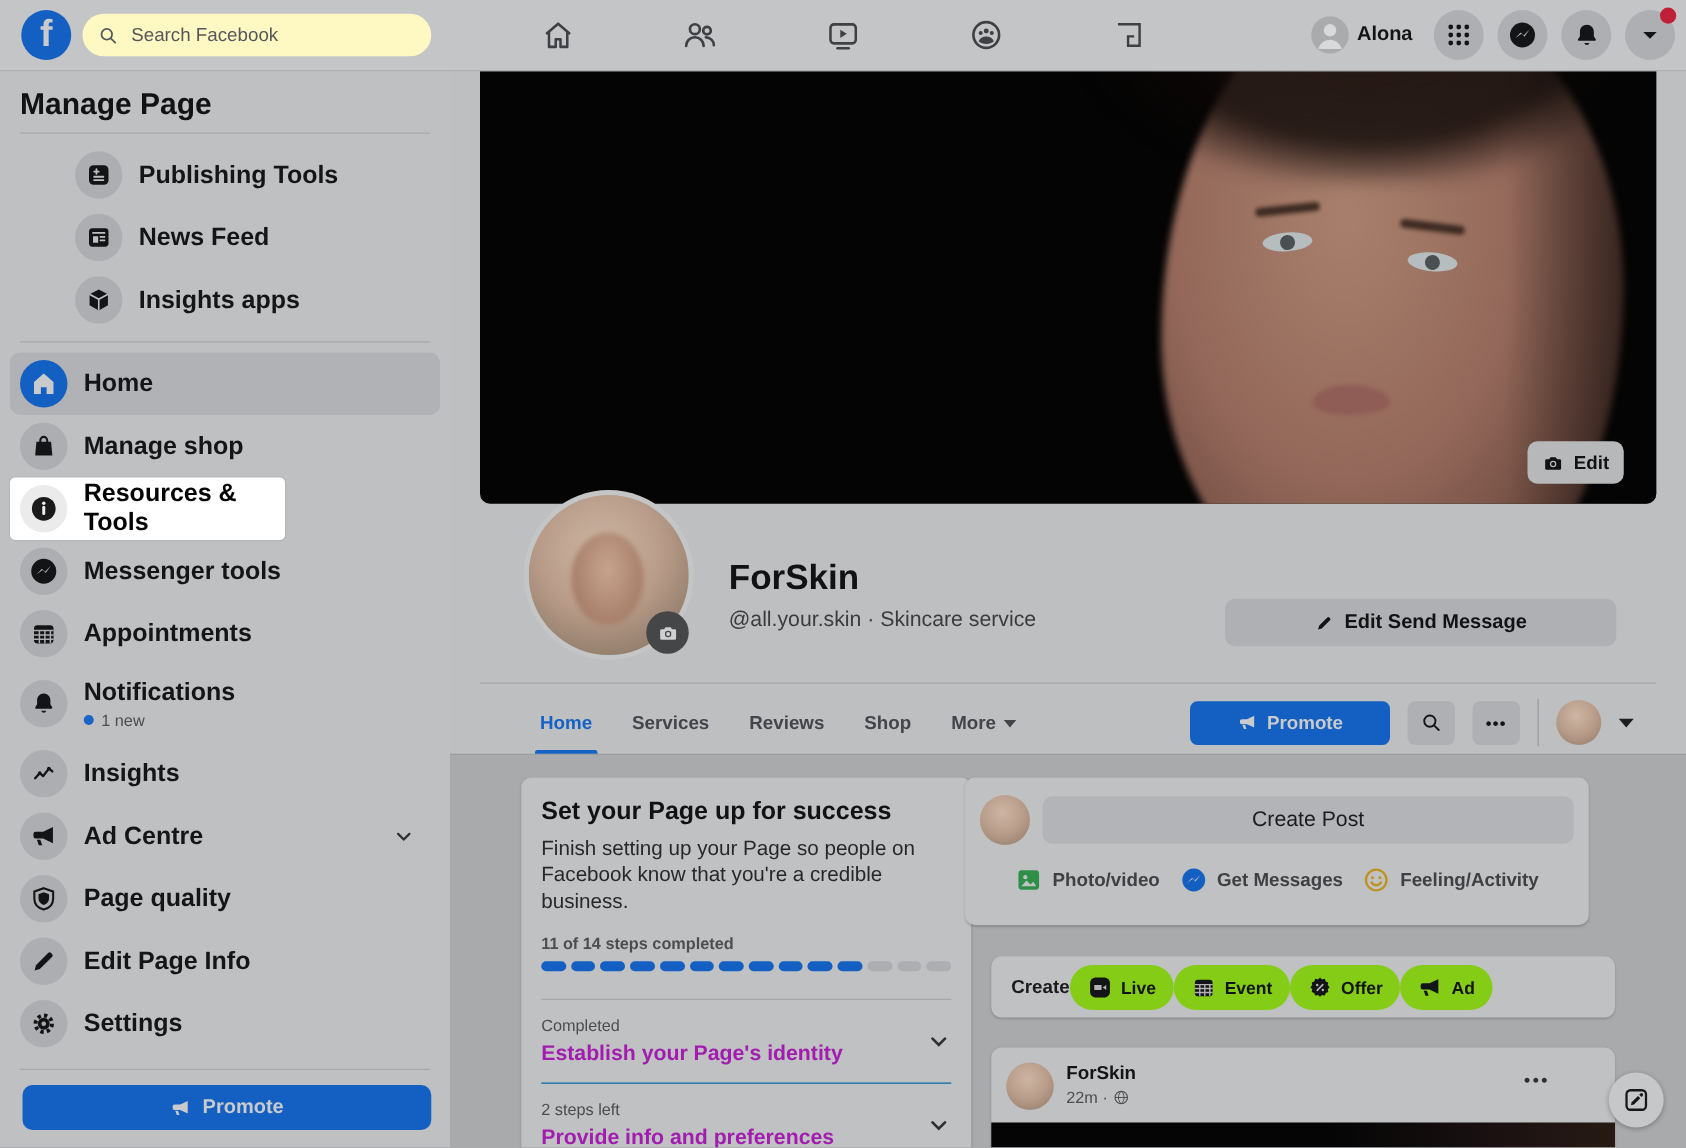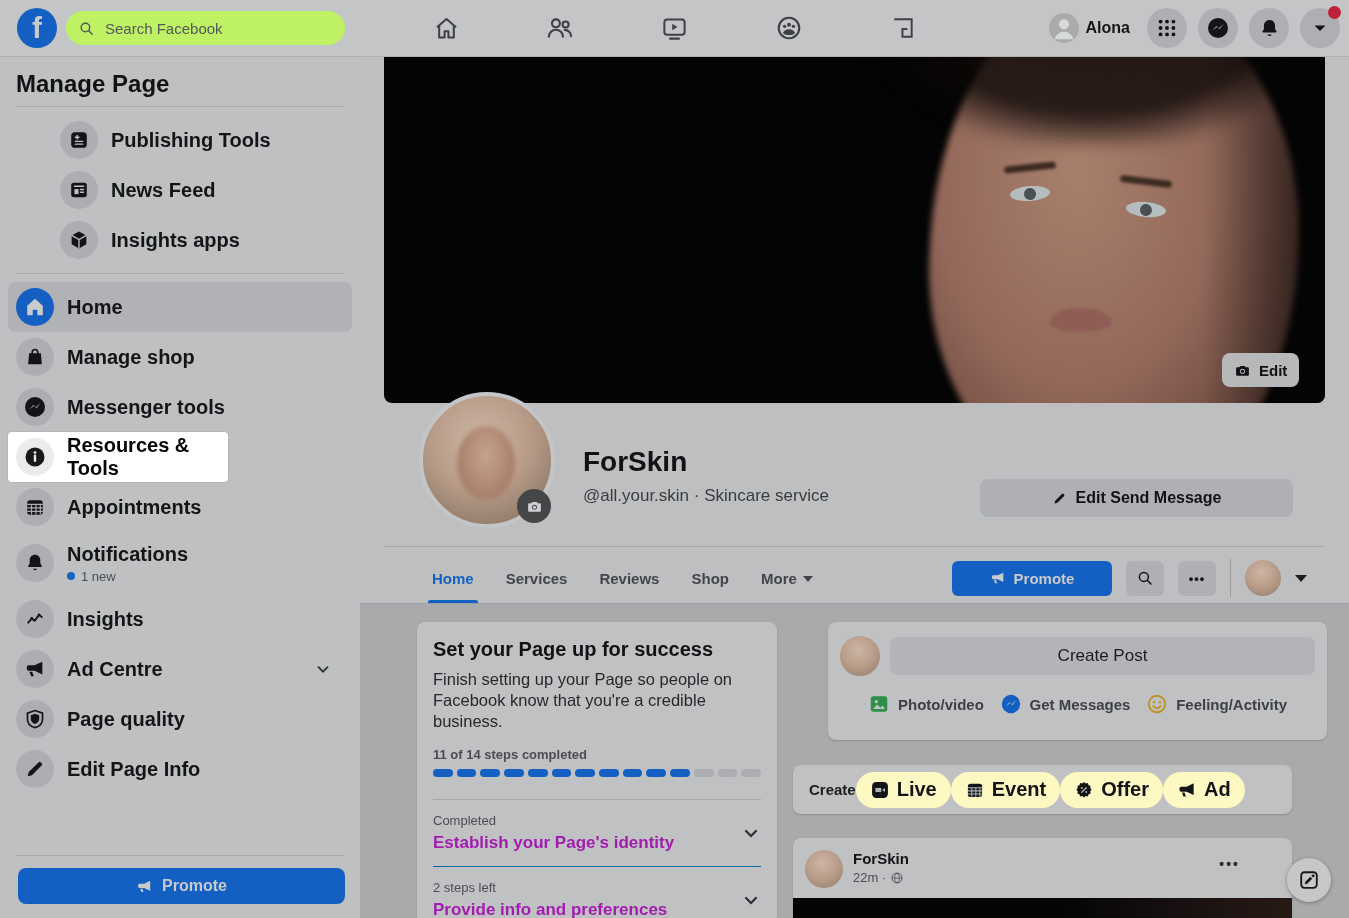--- a/index.html
+++ b/index.html
@@ -7,21 +7,21 @@
        font-family:"Liberation Sans",sans-serif;background:#a9aaac;color:#121315;}
   svg{display:block;}
 
   
   .topnav{position:absolute;top:0;left:0;width:1349px;height:56px;background:#c4c5c7;
           border-bottom:1px solid #aeafb1;z-index:30;}
   .fb-logo{position:absolute;left:17px;top:8px;width:40px;height:40px;border-radius:50%;
            background:#1360c2;color:#c9cacc;font-weight:700;font-size:30px;line-height:40px;
            text-align:center;}
   .search-pill{position:absolute;left:66px;top:11px;width:279px;height:34px;border-radius:17px;
-           background:#bef264;display:flex;align-items:center;gap:8px;padding:0 12px;box-sizing:border-box;}
+           background:#fef9c3;display:flex;align-items:center;gap:8px;padding:0 12px;box-sizing:border-box;}
   .search-pill input{border:0;background:transparent;outline:none;font-size:15px;color:#3c3e41;
            font-family:"Liberation Sans",sans-serif;width:200px;}
   .search-pill input::placeholder{color:#55575a;opacity:1;}
   .nav-center{position:absolute;left:422px;top:0;width:505px;height:56px;display:flex;
            justify-content:space-between;align-items:center;color:#3e4043;}
   .nav-center .slot{width:48px;height:48px;display:grid;place-items:center;}
   .nav-right{position:absolute;right:9px;top:8px;display:flex;align-items:center;gap:11px;}
   .profile-chip{display:flex;align-items:center;gap:7px;height:40px;padding:0 6px;border-radius:20px;}
   .chip-avatar{width:30px;height:30px;border-radius:50%;background:#a9abad;overflow:hidden;}
   .chip-name{font-size:16px;font-weight:700;color:#141517;}
@@ -130,34 +130,34 @@
   .dot{flex:1;height:8px;border-radius:4px;background:#adaeb1;}
   .dot.done{background:#1360c2;}
   .sec-top-divider{height:1px;background:#a7a8aa;margin-top:22px;}
   .section-row{display:flex;align-items:center;justify-content:space-between;
        padding:13px 0;border-bottom:1px solid #0369a1;}
   .section-row:last-child{border-bottom:0;}
   .sec-status{font-size:13px;color:#4b4d50;}
   .sec-title{margin-top:5px;font-size:17px;font-weight:600;color:#a21caf;}
   .sec-chev{color:#2d2f31;}
 
-  .composer-card{left:828px;top:622px;width:499px;height:118px;padding:14px 12px;box-sizing:border-box;}
+  .composer-card{left:772px;top:622px;width:499px;height:118px;padding:14px 12px;box-sizing:border-box;}
   .comp-top{display:flex;align-items:center;gap:10px;}
   .comp-avatar{width:40px;height:40px;border-radius:50%;flex:0 0 40px;overflow:hidden;
        background:radial-gradient(circle at 45% 35%,#cdb6a4 0%,#b89c89 50%,#8d7867 100%);}
   .create-post{flex:1;height:38px;border-radius:8px;background:#b3b4b7;display:grid;place-items:center;
        font-size:17px;color:#1b1c1e;}
   .comp-actions{display:flex;justify-content:space-between;margin-top:17px;padding:0 28px;}
   .comp-action{display:flex;align-items:center;gap:8px;font-size:15px;font-weight:600;color:#3e4043;}
 
   .create-card{left:793px;top:765px;width:499px;height:49px;display:flex;align-items:center;gap:0;
        padding:0 16px;box-sizing:border-box;}
   .create-label{font-size:15px;font-weight:600;color:#1b1c1e;}
-  .pill{height:36px;border-radius:18px;background:#fef9c3;display:flex;align-items:center;gap:7px;
-       padding:0 14px;font-size:20px;font-weight:600;color:#131416;}
+  .pill{height:36px;border-radius:18px;background:#84cc16;display:flex;align-items:center;gap:7px;
+       padding:0 14px;font-size:14px;font-weight:600;color:#131416;}
 
   .post-card{left:793px;top:838px;width:499px;height:120px;padding:12px 12px 0;box-sizing:border-box;
        border-radius:8px 8px 0 0;}
   .post-head{display:flex;align-items:flex-start;gap:10px;}
   .post-avatar{width:38px;height:38px;border-radius:50%;flex:0 0 38px;overflow:hidden;
        background:radial-gradient(circle at 45% 35%,#cdb6a4 0%,#b89c89 50%,#8d7867 100%);}
   .post-author{font-size:15px;font-weight:600;color:#131416;}
   .post-meta{display:flex;align-items:center;gap:4px;margin-top:3px;font-size:13px;color:#4b4d50;}
   .post-menu{margin-left:auto;margin-right:40px;font-size:14px;letter-spacing:2px;color:#2d2f31;
        font-weight:700;padding-top:6px;}
@@ -316,39 +316,39 @@
       <div class="sb-item">
         <span class="circ">
           <svg width="22" height="22" viewBox="0 0 24 24">
               <path d="M5.6 8h12.8l1.1 12H4.5z" fill="currentColor"></path>
               <path d="M9 10V6.8a3 3 0 0 1 6 0V10" fill="none" stroke="currentColor" stroke-width="1.8" stroke-linecap="round"></path>
             </svg>
         </span>
         <span class="sb-label">Manage shop</span>
       </div>
 
-      <div class="sb-item">
-        <span class="circ">
-          <svg width="24" height="24" viewBox="0 0 24 24">
-              <circle cx="12" cy="12" r="10" fill="currentColor"></circle>
-              <path d="M6.2 14.6l4.3-4.6 2.5 2.3 4.8-4.9-4.2 5.9-2.5-2.3z" fill="#adaeb1"></path>
-            </svg>
-        </span>
-        <span class="sb-label">Messenger tools</span>
-      </div>
-
       <div class="sb-item spotlight">
         <span class="circ">
           <svg width="24" height="24" viewBox="0 0 24 24">
               <circle cx="12" cy="12" r="9.5" fill="#1a1a1a"></circle>
               <path d="M12 10.8v5" stroke="#ebebeb" stroke-width="2.4" stroke-linecap="round"></path>
               <circle cx="12" cy="7.6" r="1.4" fill="#ebebeb"></circle>
             </svg>
         </span>
         <span class="sb-label">Resources &amp; Tools</span>
+      </div>
+
+      <div class="sb-item">
+        <span class="circ">
+          <svg width="24" height="24" viewBox="0 0 24 24">
+              <circle cx="12" cy="12" r="10" fill="currentColor"></circle>
+              <path d="M6.2 14.6l4.3-4.6 2.5 2.3 4.8-4.9-4.2 5.9-2.5-2.3z" fill="#adaeb1"></path>
+            </svg>
+        </span>
+        <span class="sb-label">Messenger tools</span>
       </div>
 
       <div class="sb-item">
         <span class="circ">
           <svg width="22" height="22" viewBox="0 0 24 24">
               <rect x="3.5" y="4.5" width="17" height="16" rx="3" fill="currentColor"></rect>
               <path d="M3.5 9.2h17M8.2 9.2v11M13 9.2v11M17.8 9.2v11M3.5 13h17M3.5 16.8h17" stroke="#adaeb1" stroke-width="1.3"></path>
             </svg>
         </span>
         <span class="sb-label">Appointments</span>
@@ -408,20 +408,30 @@
 
       <div class="sb-item">
         <span class="circ">
           <svg width="22" height="22" viewBox="0 0 24 24" fill="currentColor">
               <path d="M4 20l1.2-4.6L15.8 4.8a1.8 1.8 0 0 1 2.6 0l.8.8a1.8 1.8 0 0 1 0 2.6L8.6 18.8z"></path>
             </svg>
         </span>
         <span class="sb-label">Edit Page Info</span>
       </div>
 
+      <div class="sb-item">
+        <span class="circ">
+          <svg width="22" height="22" viewBox="0 0 24 24">
+              <circle cx="12" cy="12" r="7.2" fill="none" stroke="currentColor" stroke-width="3.4" stroke-dasharray="2.9 2.75"></circle>
+              <circle cx="12" cy="12" r="5.2" fill="currentColor"></circle>
+              <circle cx="12" cy="12" r="2" fill="#adaeb1"></circle>
+            </svg>
+        </span>
+        <span class="sb-label">Settings</span>
+      </div>
     </div>
 
     <div class="sb-footer-divider"></div>
     <div class="promote-btn">
       <svg width="17" height="17" viewBox="0 0 24 24" fill="currentColor">
           <path d="M20 4v14l-8.5-4H5a2 2 0 0 1-2-2v-2a2 2 0 0 1 2-2h6.5z"></path>
           <path d="M6 15l1.7 4.8h3L9 15z"></path>
         </svg>
       <span>Promote</span>
     </div>

